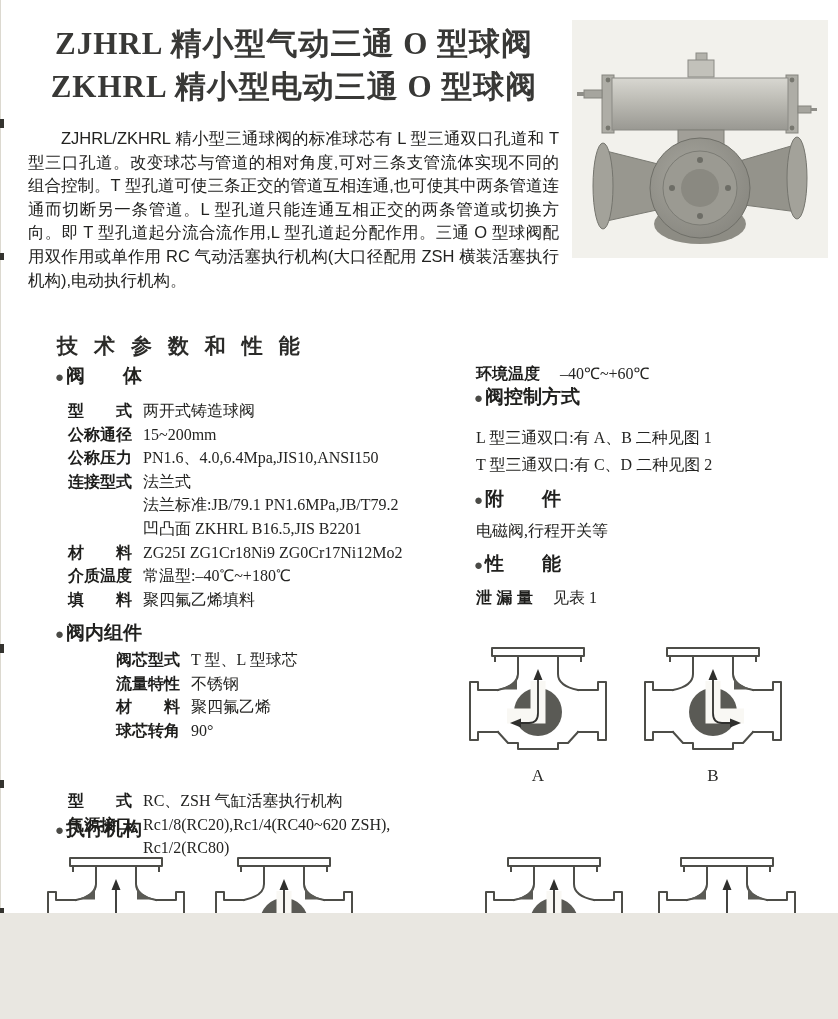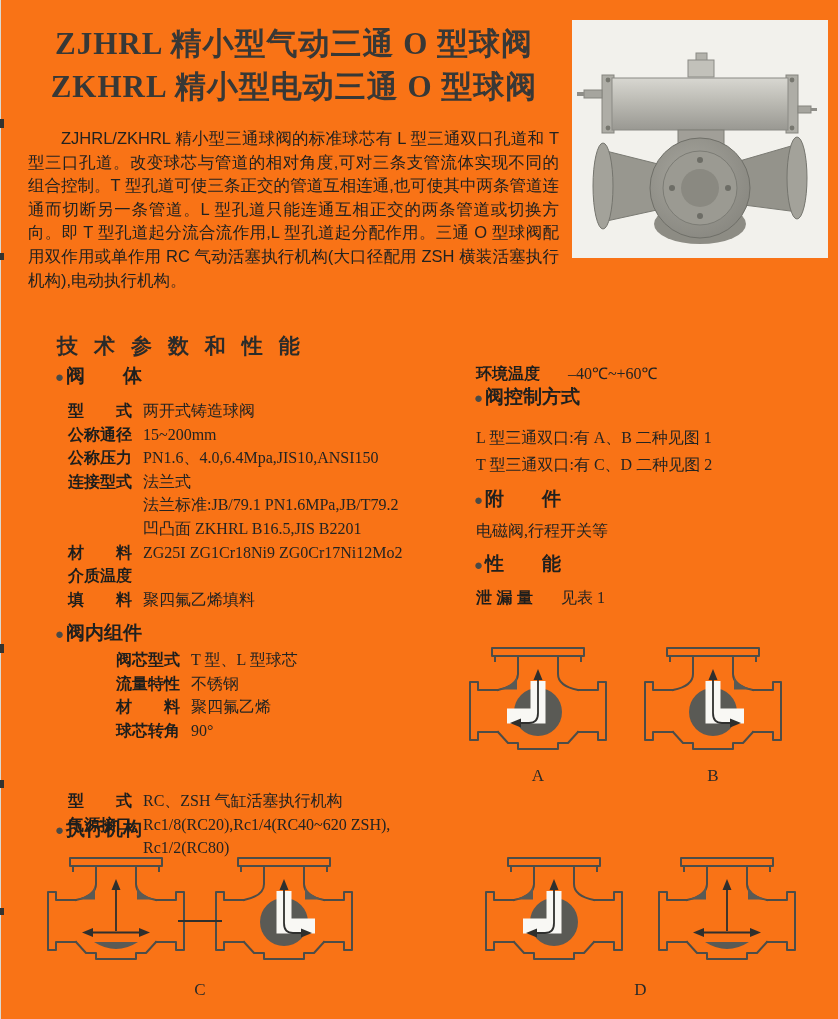--- a/index.html
+++ b/index.html
@@ -1,16 +1,16 @@
 <!DOCTYPE html>
 <html><head>
 <meta charset="utf-8">
 <style>
   html,body{margin:0;padding:0;background:#e9e7e1;}
-  .page{position:relative;width:838px;height:1019px;background:#f97316;
+  .page{position:relative;width:838px;height:913px;background:#ffffff;
         font-family:"Liberation Sans",sans-serif;color:#2c2c2a;overflow:hidden;}
 
   
   .edge-line{position:absolute;left:0;top:0;width:1px;height:1019px;background:#dcd9d0;}
   .speck{position:absolute;left:0;width:4px;background:#34332f;}
 
   
   .title{position:absolute;left:28px;top:22px;width:532px;text-align:center;
          font-family:"Liberation Serif",serif;font-weight:bold;font-size:31px;
          line-height:43px;color:#383836;letter-spacing:1px;}
@@ -28,21 +28,21 @@
   .bullet-heading .dot{font-size:15px;margin-right:2px;color:#4a4a46;}
 
   
   .spec{position:absolute;width:420px;}
   .spec .row{display:flex;line-height:23.6px;font-size:16px;text-align:center;}
   .spec .lab{width:86px;flex:none;font-weight:bold;color:#1e1e1c;white-space:pre;}
   .spec .val{font-family:"Liberation Serif",serif;color:#242422;white-space:nowrap;}
 
   
   .kv{position:absolute;display:flex;font-size:16px;line-height:23px;white-space:nowrap;}
-  .kv .lab{font-weight:bold;color:#1e1e1c;margin-right:28px;}
+  .kv .lab{font-weight:bold;color:#1e1e1c;margin-right:20px;}
   .kv .val{font-family:"Liberation Serif",serif;color:#242422;}
   .plain-line{position:absolute;font-family:"Liberation Serif",serif;font-size:16px;
               color:#242422;white-space:nowrap;line-height:23px;}
 
   
   .diag{position:absolute;}
   .diag-label{position:absolute;text-align:center;font-family:"Liberation Serif",serif;
               font-size:17px;color:#2a2a28;}
 </style>
 </head>
@@ -183,20 +183,21 @@
     <div class="row">
         <span class="lab"></span>
         <span class="val">凹凸面 ZKHRL B16.5,JIS B2201</span>
       </div>
     <div class="row">
         <span class="lab">材　　料</span>
         <span class="val">ZG25I ZG1Cr18Ni9 ZG0Cr17Ni12Mo2</span>
       </div>
     <div class="row">
         <span class="lab">介质温度</span>
+        <span class="val">常温型:–40℃~+180℃</span>
       </div>
     <div class="row">
         <span class="lab">填　　料</span>
         <span class="val">聚四氟乙烯填料</span>
       </div>
   </div>
 
   <div class="kv" style="left:476px;top:362px;">
     <span class="lab">环境温度</span>
     <span class="val">–40℃~+60℃</span>

